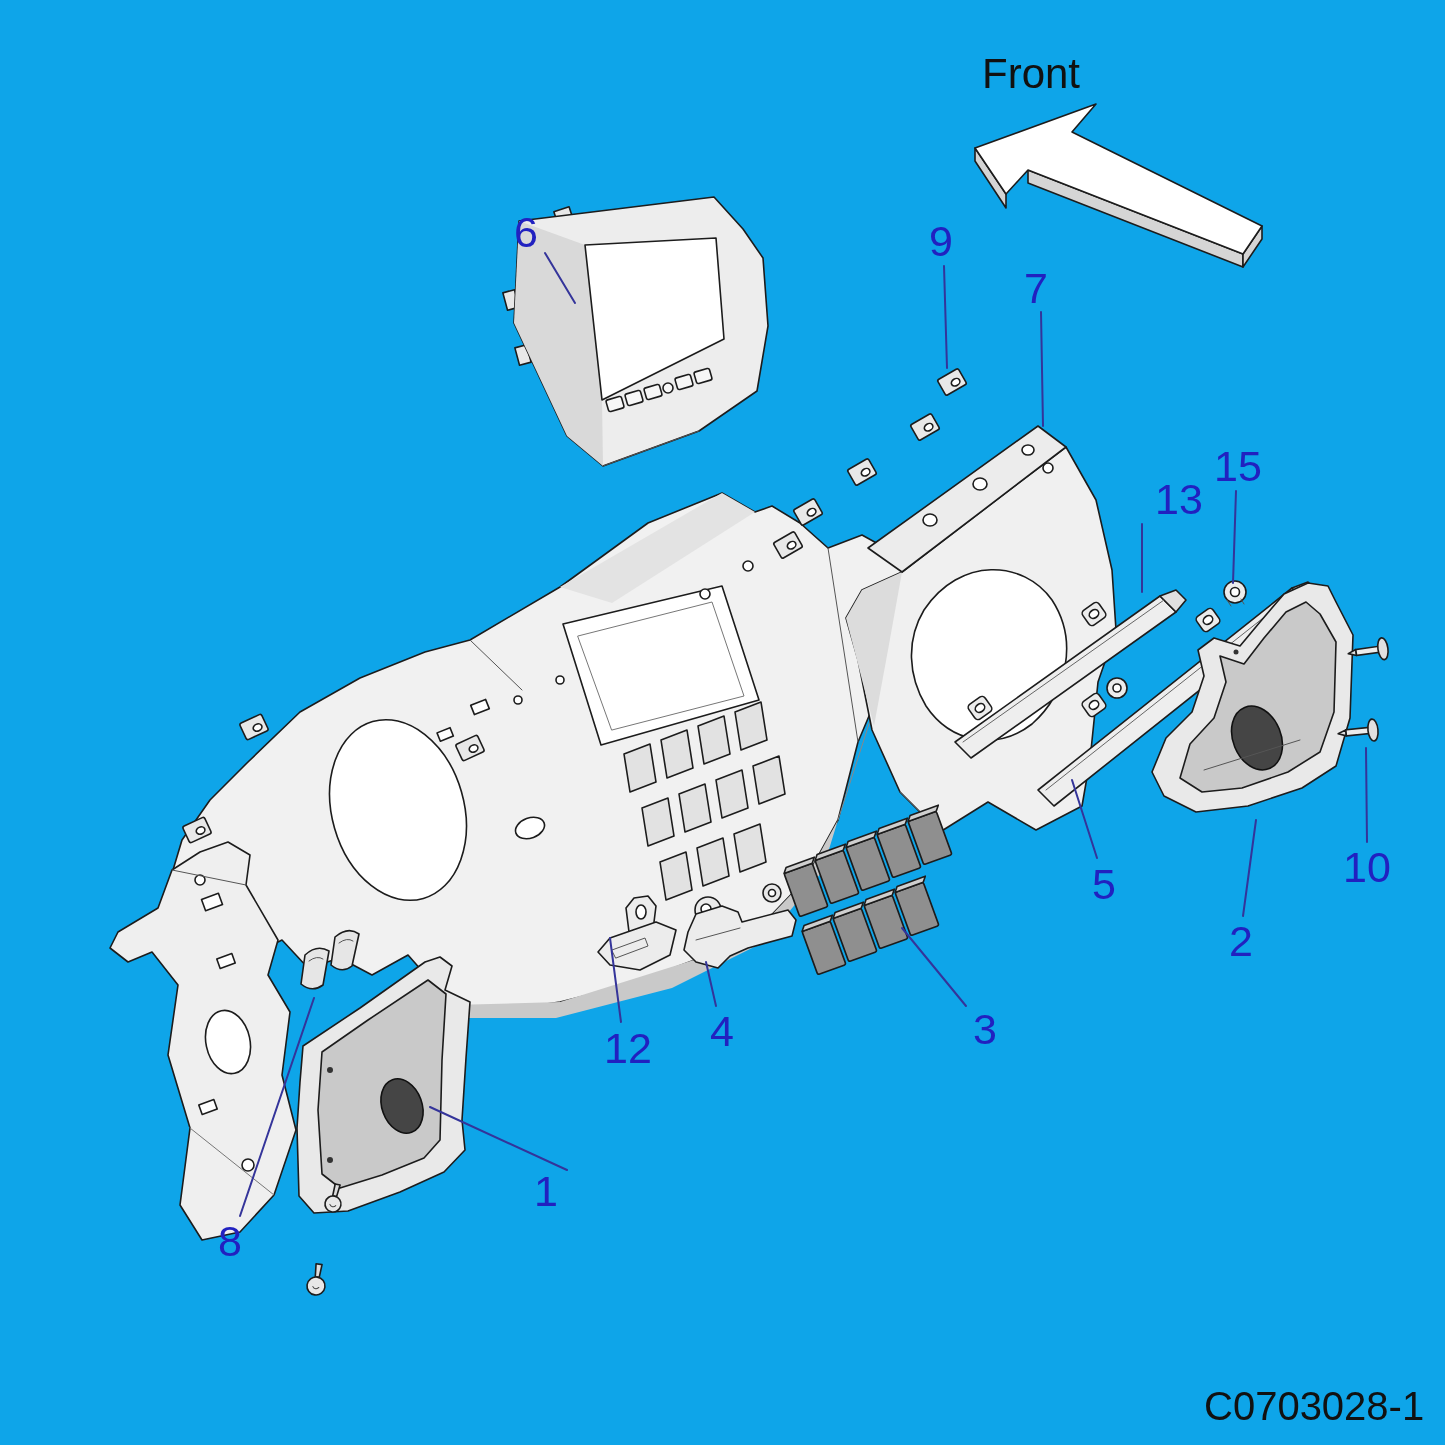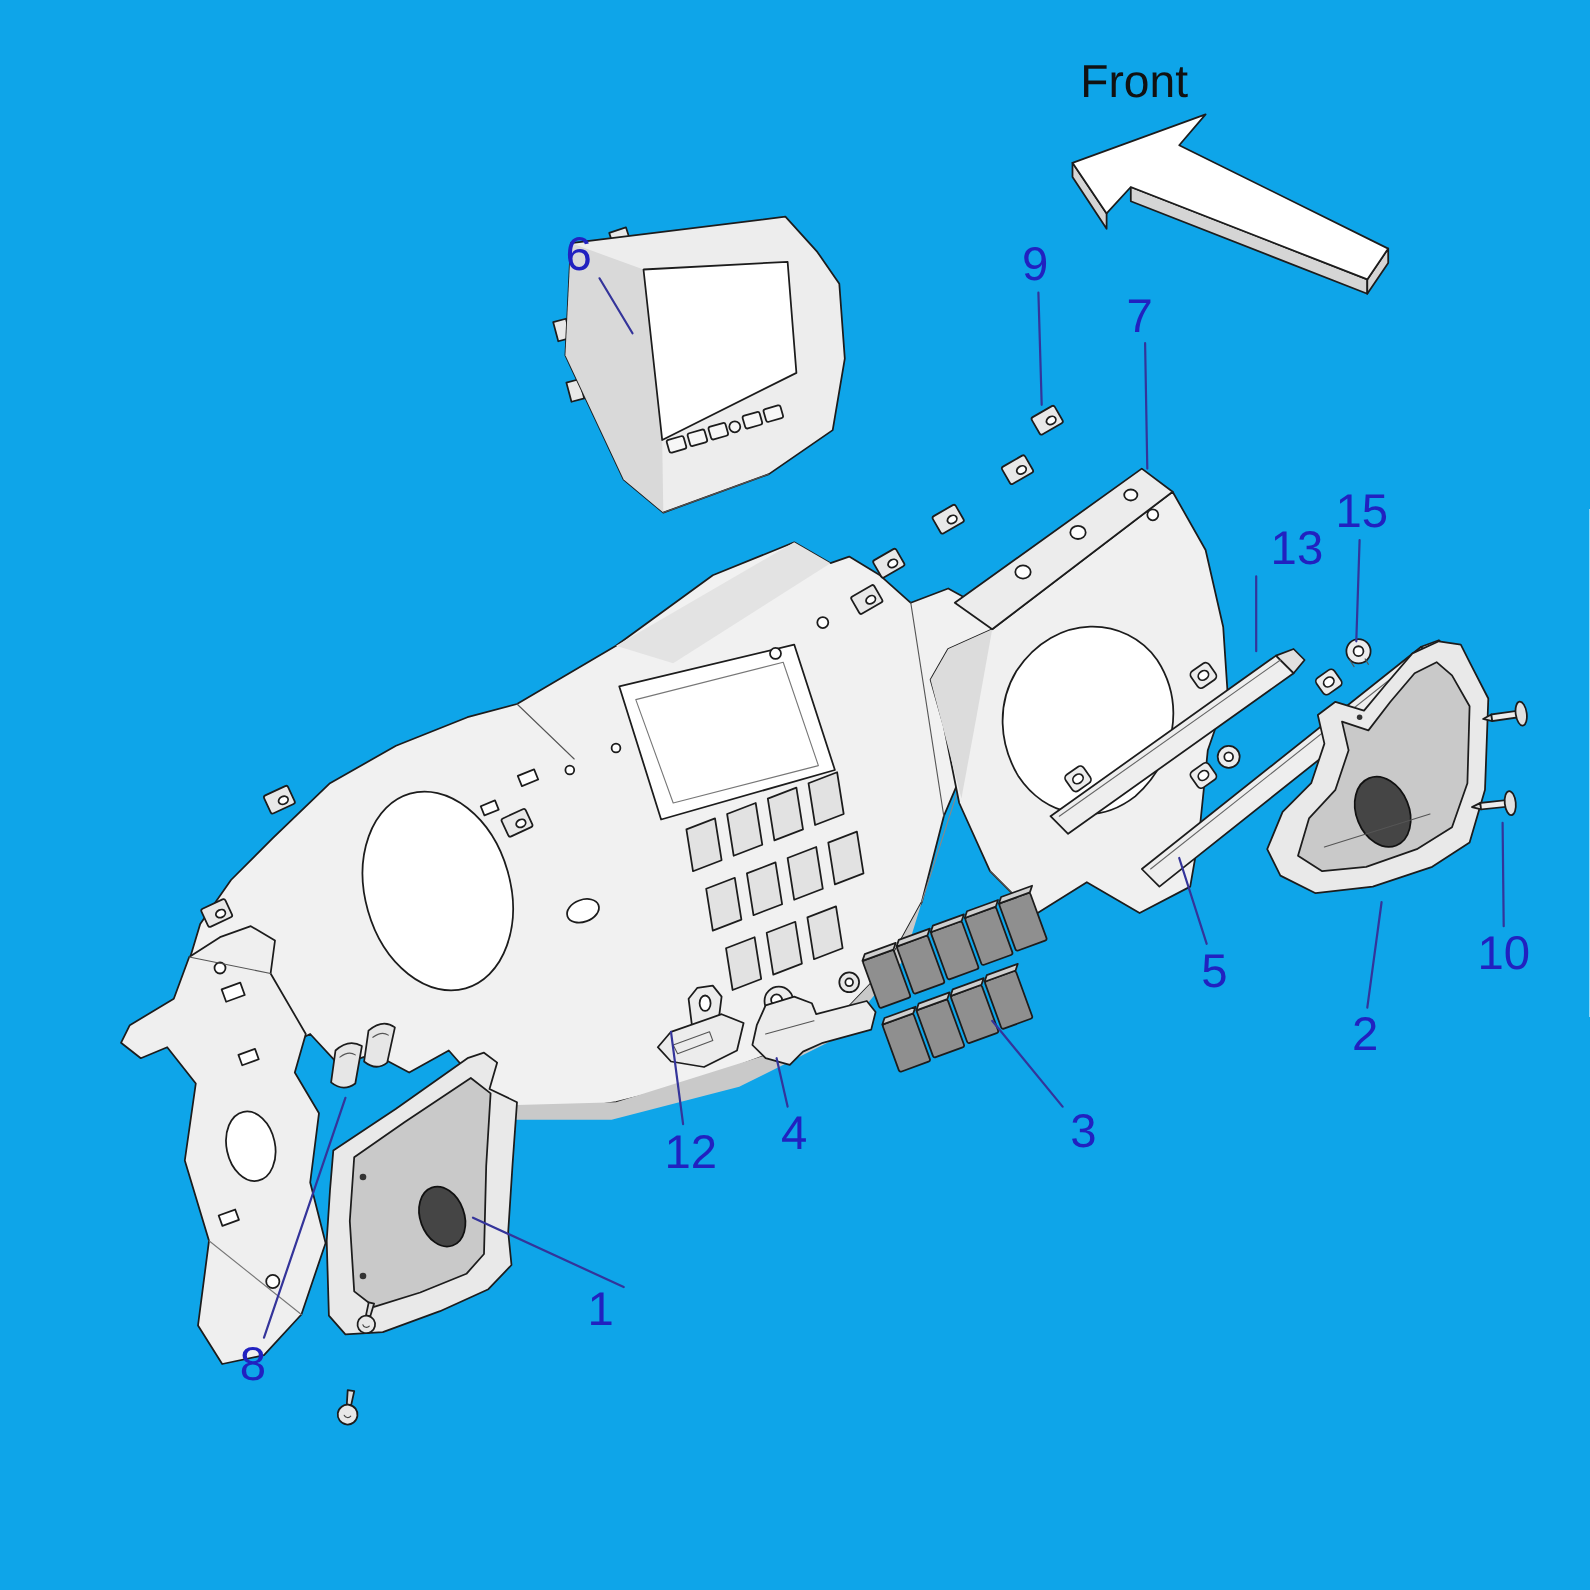--- a/index.html
+++ b/index.html
@@ -359,14 +359,15 @@
 <span class="callout" style="left: 1104px; top: 884px; color: rgb(33, 33, 192);">5</span>
 <span class="callout" style="left: 526px; top: 232px; color: rgb(33, 33, 192);">6</span>
 <span class="callout" style="left: 1036px; top: 288px; color: rgb(33, 33, 192);">7</span>
 <span class="callout" style="left: 230px; top: 1241px; color: rgb(33, 33, 192);">8</span>
 <span class="callout" style="left: 941px; top: 241px; color: rgb(33, 33, 192);">9</span>
 <span class="callout" style="left: 1367px; top: 867px; color: rgb(33, 33, 192);">10</span>
 <span class="callout" style="left: 1238px; top: 466px; color: rgb(33, 33, 192);">15</span>
 <span class="callout" style="left: 628px; top: 1048px; color: rgb(33, 33, 192);">12</span>
 <span class="callout" style="left: 1179px; top: 499px; color: rgb(33, 33, 192);">13</span>
 
+<div class="part-number">C0703028-1</div>
 
 </div>
 
 </body></html>

